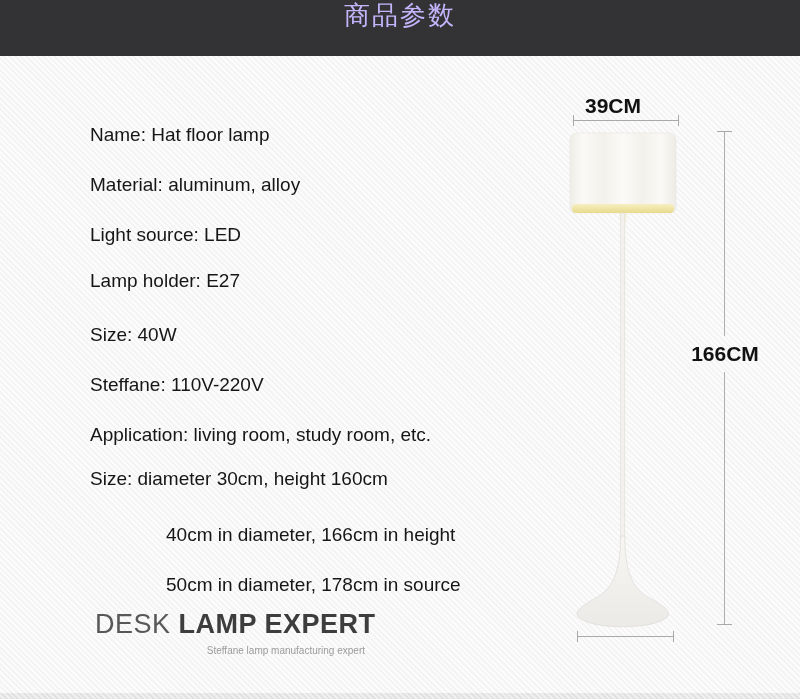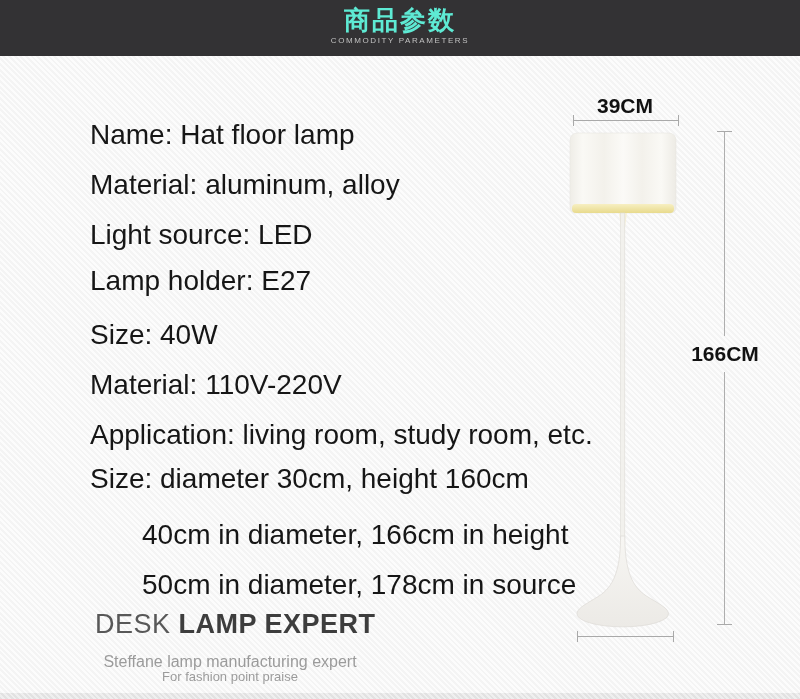--- a/index.html
+++ b/index.html
@@ -8,38 +8,38 @@
     background:#fcfcfc;
     background-image:repeating-linear-gradient(45deg,#f4f4f4 0px,#f4f4f4 2px,#fcfcfc 2px,#fcfcfc 4px);
     font-family:"Liberation Sans","DejaVu Sans",sans-serif;
   }
   
   .header{
     position:absolute;left:0;top:0;width:800px;height:56px;
     background:#333234;text-align:center;
   }
   .header-title{
-    padding-top:5px;font-size:26px;line-height:30px;color:#5eead4;
-    letter-spacing:2px;font-weight:700;
+    font-size:26px;line-height:30px;color:#c4b5fd;
+    letter-spacing:2px;font-weight:400;
   }
   .header-subtitle{
     font-size:8px;line-height:12px;color:#c2c2c2;letter-spacing:1.6px;
   }
   
   .spec-line{
-    position:absolute;left:90px;font-size:28px;line-height:22px;color:#161616;
+    position:absolute;left:90px;font-size:19px;line-height:22px;color:#161616;
     white-space:nowrap;
   }
-  .spec-line.indent{left:142px;}
+  .spec-line.indent{left:166px;}
   
   .logo{position:absolute;left:95px;top:609px;width:270px;text-align:center;}
   .logo-title{font-size:27px;line-height:30px;color:#474747;letter-spacing:.5px;white-space:nowrap;}
   .logo-title .light{font-weight:400;color:#585858;margin-top:22px;}
   .logo-title .bold{font-weight:700;color:#3d3d3d;}
-  .logo-tagline{font-size:16px;line-height:15px;color:#9b9b9b;margin-top:15px;}
+  .logo-tagline{font-size:10px;line-height:15px;color:#9b9b9b;margin-top:4px;text-align:right;}
   .logo-tagline2{font-size:13px;line-height:15px;color:#9b9b9b;}
   
   .dim-label{
     position:absolute;font-size:21px;font-weight:700;color:#111;
     text-align:center;white-space:nowrap;
   }
   .hdim{
     position:absolute;height:11px;
     border-left:1px solid #a9a9a9;border-right:1px solid #a9a9a9;
     background:linear-gradient(#a9a9a9,#a9a9a9) center/100% 1px no-repeat;
@@ -55,38 +55,36 @@
     background-image:repeating-linear-gradient(45deg,#e2e2e2 0px,#e2e2e2 2px,#efefef 2px,#efefef 4px);
   }
 </style>
 </head>
 <body>
 
 <div class="page">
 
   <div class="header">
     <div class="header-title">商品参数</div>
-    <div class="header-subtitle">COMMODITY PARAMETERS</div>
   </div>
 
   <div class="spec-line" style="top:124px">Name: Hat floor lamp</div>
   <div class="spec-line" style="top:174px">Material: aluminum, alloy</div>
   <div class="spec-line" style="top:224px">Light source: LED</div>
   <div class="spec-line" style="top:270px">Lamp holder: E27</div>
   <div class="spec-line" style="top:324px">Size: 40W</div>
-  <div class="spec-line" style="top:374px">Material: 110V-220V</div>
+  <div class="spec-line" style="top:374px">Steffane: 110V-220V</div>
   <div class="spec-line" style="top:424px">Application: living room, study room, etc.</div>
   <div class="spec-line" style="top:468px">Size: diameter 30cm, height 160cm</div>
   <div class="spec-line indent" style="top:524px">40cm in diameter, 166cm in height</div>
   <div class="spec-line indent" style="top:574px">50cm in diameter, 178cm in source</div>
 
   <div class="logo">
     <div class="logo-title"><span class="light">DESK </span><span class="bold">LAMP EXPERT</span></div>
     <div class="logo-tagline">Steffane lamp manufacturing expert</div>
-    <div class="logo-tagline2">For fashion point praise</div>
   </div>
 
   <svg class="lamp-svg" width="140" height="502" viewBox="0 0 140 502">
     <defs>
       <linearGradient id="shadeGrad" x1="0" y1="0" x2="1" y2="0">
         <stop offset="0" stop-color="#efede7"></stop>
         <stop offset="0.12" stop-color="#faf9f5"></stop>
         <stop offset="0.32" stop-color="#f3f1eb"></stop>
         <stop offset="0.5" stop-color="#fbfaf7"></stop>
         <stop offset="0.68" stop-color="#f3f1eb"></stop>
@@ -109,21 +107,21 @@
 
     <path d="M66,85 L74,85 L71,106 L69,106 Z" fill="#f6f0d8"></path>
 
     <rect x="67.6" y="85" width="4.2" height="327" fill="#f2f1ed" stroke="#dedcd6" stroke-width="0.6"></rect>
 
     <path d="M67.6,408 C67.6,443 60,459 46,468 C35,475 25,479.5 24,485
              A45.8,13 0 1 0 115.4,485
              C114.4,479.5 104.4,475 93.4,468 C79.4,459 71.8,443 71.8,408 Z" fill="url(#baseGrad)" stroke="#dcdad5" stroke-width="0.7"></path>
   </svg>
 
-  <div class="dim-label" style="left:573px;top:94px;width:104px">39CM</div>
+  <div class="dim-label" style="left:561px;top:94px;width:104px">39CM</div>
   <div class="hdim" style="left:573px;top:115px;width:104px"></div>
 
   <div class="vtick" style="left:717px;top:131px;width:15px"></div>
   <div class="vline" style="left:724px;top:132px;height:204px"></div>
   <div class="dim-label" style="left:688px;top:342px;width:74px">166CM</div>
   <div class="vline" style="left:724px;top:372px;height:252px"></div>
   <div class="vtick" style="left:717px;top:624px;width:15px"></div>
 
   <div class="hdim" style="left:577px;top:631px;width:95px"></div>
 

